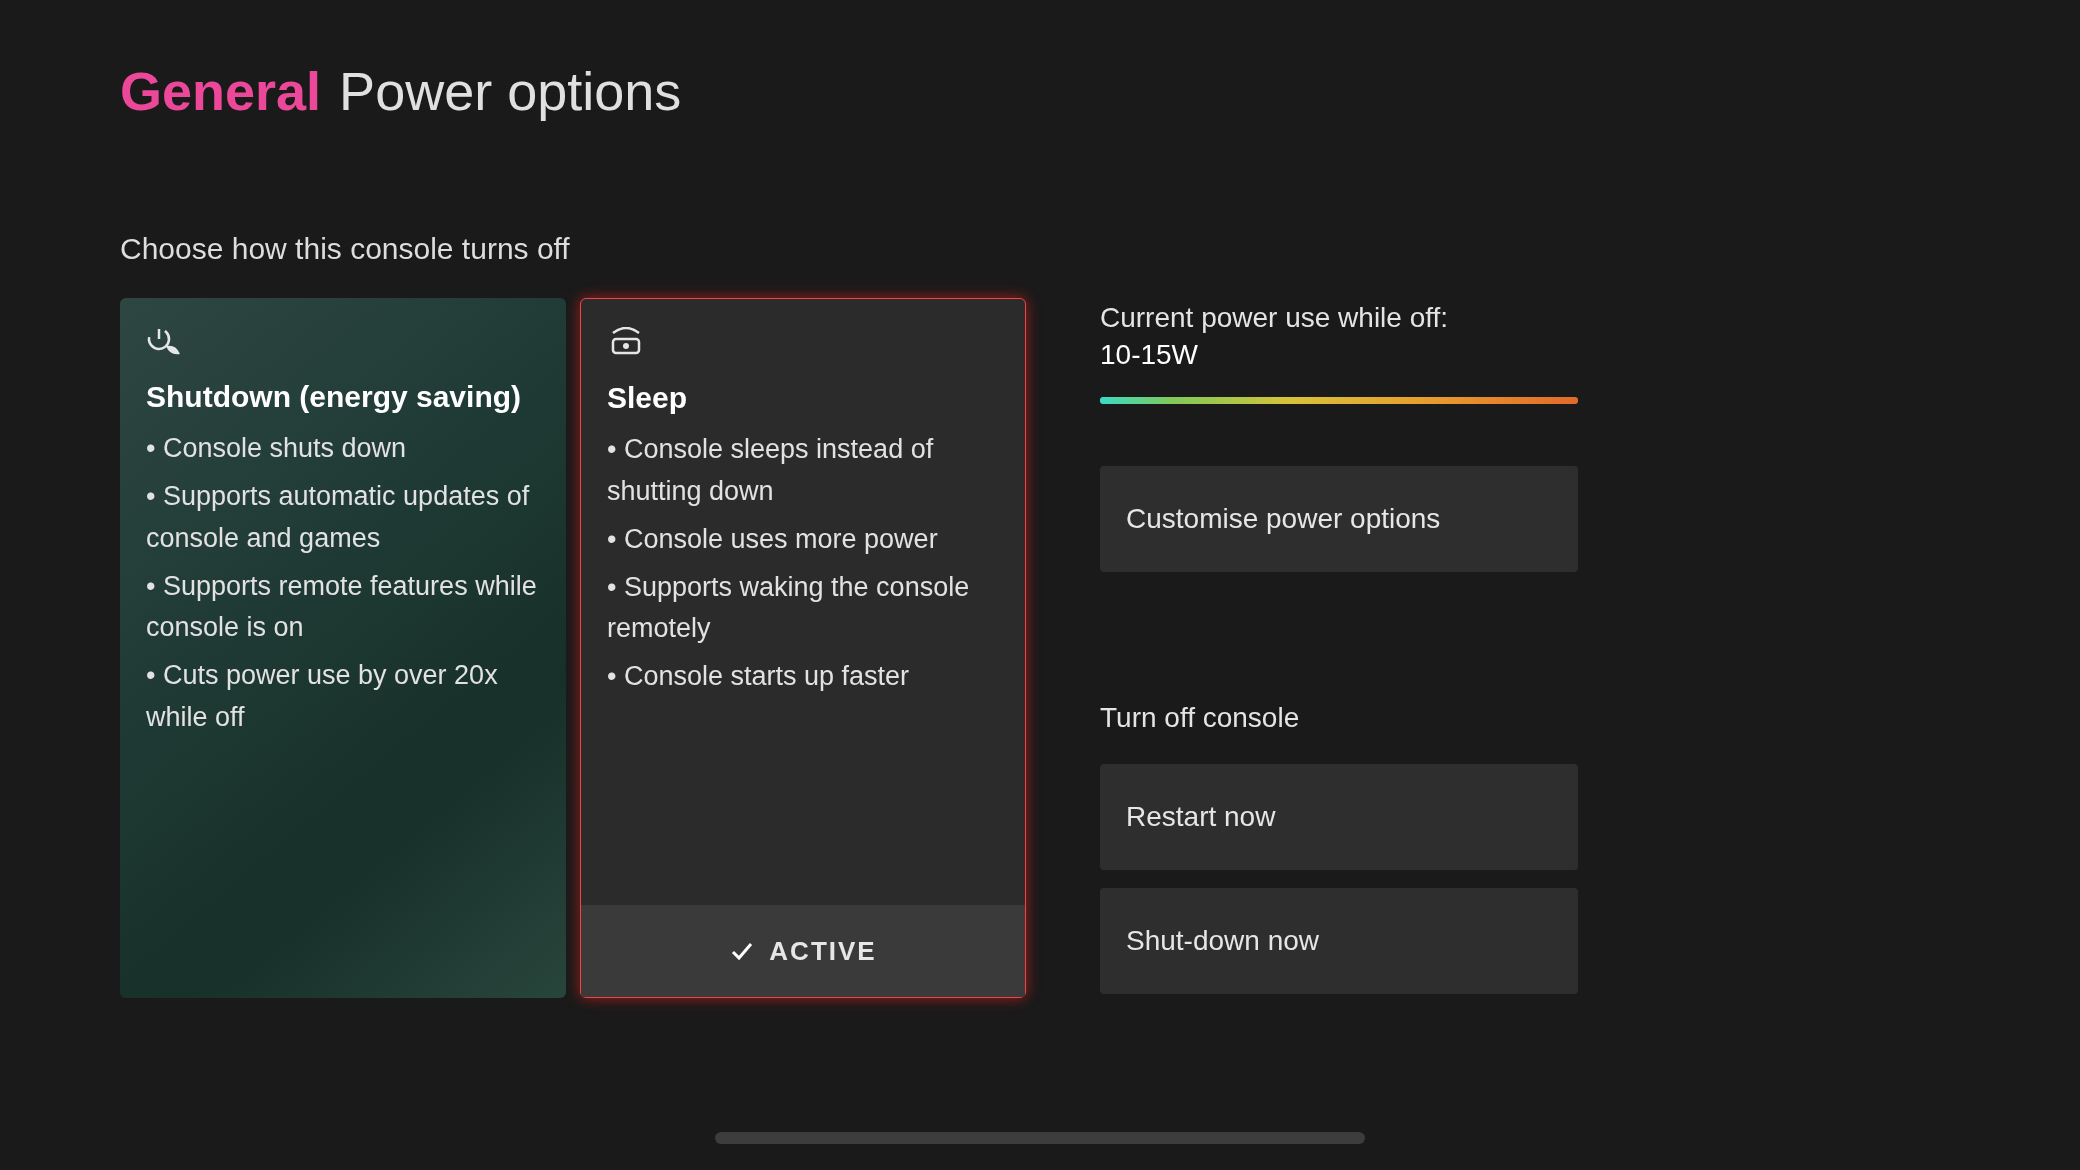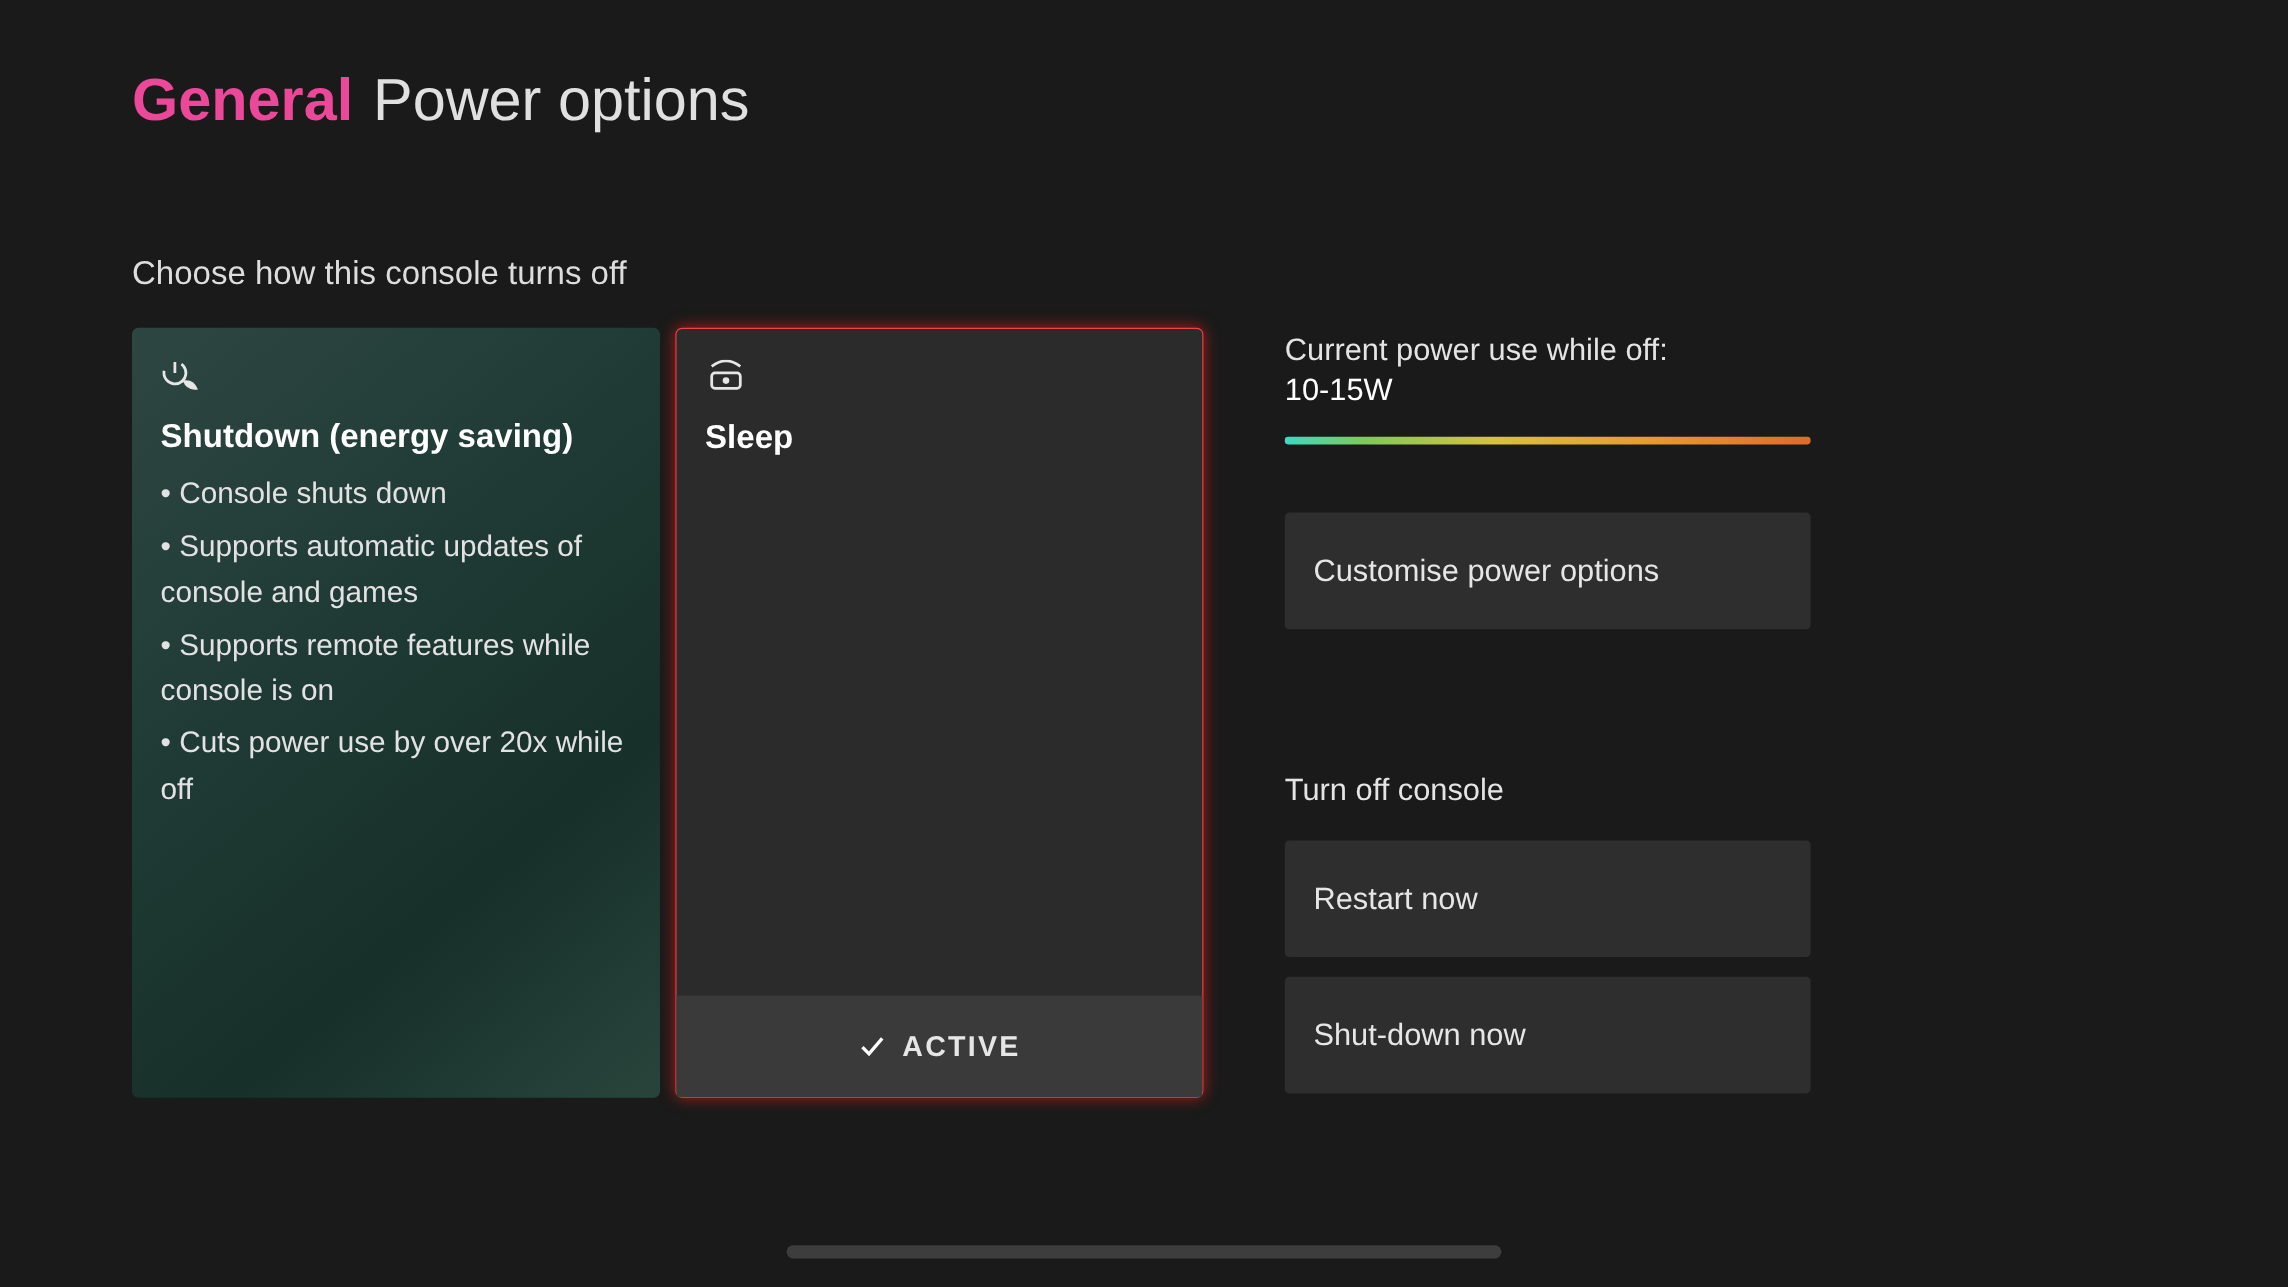--- a/index.html
+++ b/index.html
@@ -37,21 +37,21 @@
     font-size: 30px;
     color: #ddd;
     margin-bottom: 32px;
     font-weight: 400;
   }
   .columns {
     display: flex;
     gap: 14px;
   }
   .card {
-    width: 480px;
+    width: 446px;
     height: 700px;
     border-radius: 6px;
     padding: 28px 26px 0 26px;
     position: relative;
     display: flex;
     flex-direction: column;
   }
   .card-shutdown {
     background: linear-gradient(140deg, #2e4642 0%, #1f3a34 40%, #173029 70%, #28453c 100%);
   }
@@ -180,20 +180,26 @@
 
     <div class="card card-sleep">
       <div class="card-icon">
         <svg width="38" height="34" viewBox="0 0 38 34">
           <path d="M6 6 Q19 -4 32 6" stroke="#e6e6e6" stroke-width="2.5" fill="none"></path>
           <rect x="6" y="12" width="26" height="14" rx="3" stroke="#e6e6e6" stroke-width="2.5" fill="none"></rect>
           <circle cx="19" cy="19" r="3" fill="#e6e6e6"></circle>
         </svg>
       </div>
       <div class="card-title">Sleep</div>
+      <div class="card-bullets">
+        <div>• <span>Console sleeps instead of shutting down</span></div>
+        <div>• <span>Console uses more power</span></div>
+        <div>• <span>Supports waking the console remotely</span></div>
+        <div>• <span>Console starts up faster</span></div>
+      </div>
       <div class="active-strip">
         <svg width="26" height="26" viewBox="0 0 26 26">
           <polyline class="chk" points="4,14 10,20 22,6"></polyline>
         </svg>
         <span>ACTIVE</span>
       </div>
     </div>
 
     <div class="right-col">
       <div class="power-label">Current power use while off:</div>

